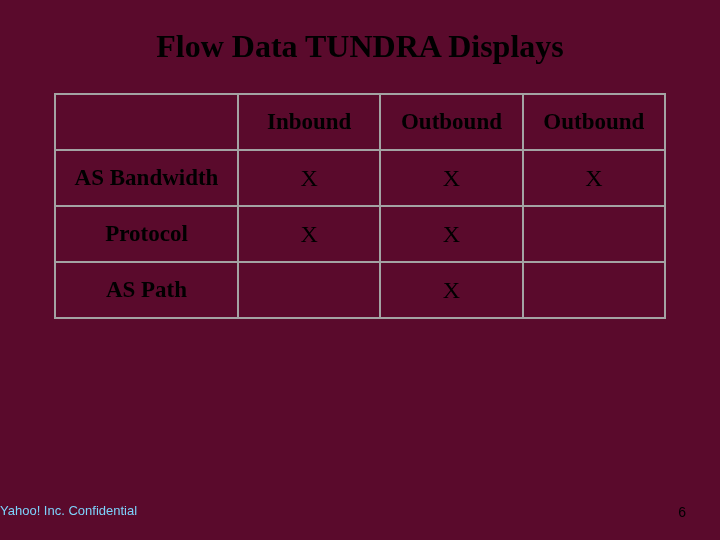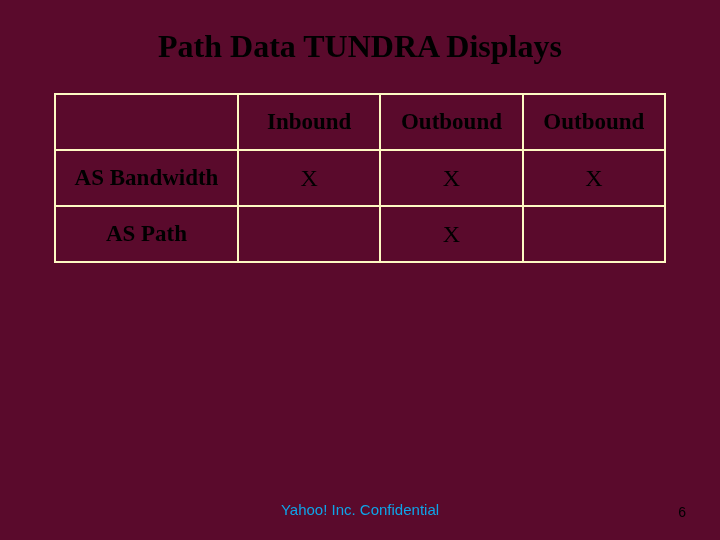--- a/index.html
+++ b/index.html
@@ -21,57 +21,57 @@
     padding: 0 54px 0 54px;
   }
   table {
     border-collapse: collapse;
     width: 100%;
     table-layout: fixed;
   }
   col.rowhdr { width: 30%; }
   col.data   { width: 23.33%; }
   th, td {
-    border: 2px solid #fef9c3;
+    border: 2px solid #a3a3a3;
     height: 56px;
     font-size: 23px;
     text-align: center;
     vertical-align: middle;
     font-weight: bold;
     padding: 0 6px;
   }
   th.row-label, td.row-label {
     text-align: center;
     font-weight: bold;
     margin-left: 32px;
   }
   td.mark { font-weight: normal; font-size: 24px; }
   .footer {
     position: absolute;
     bottom: 22px;
     left: 0;
     width: 100%;
-    text-align: center;
-    font-size: 15px;
-    color: #0ea5e9;
+    text-align: left;
+    font-size: 13px;
+    color: #7dd3fc;
     font-family: Arial, sans-serif;
   }
   .pagenum {
     position: absolute;
     bottom: 20px;
     right: 34px;
     font-size: 14px;
     color: #000;
     font-family: Arial, sans-serif;
   }
 </style>
 </head>
 <body>
 
-<div class="title">Path Data TUNDRA Displays</div>
+<div class="title">Flow Data TUNDRA Displays</div>
 
 <div class="table-wrap">
   <table>
     <colgroup>
       <col class="rowhdr">
         <col class="data">
         <col class="data">
         <col class="data">
     </colgroup>
     <thead>
@@ -83,20 +83,26 @@
       </tr>
     </thead>
     <tbody>
       <tr>
         <td class="row-label">AS Bandwidth</td>
         <td class="mark">X</td>
         <td class="mark">X</td>
         <td class="mark">X</td>
       </tr>
       <tr>
+        <td class="row-label">Protocol</td>
+        <td class="mark">X</td>
+        <td class="mark">X</td>
+        <td class="mark"></td>
+      </tr>
+      <tr>
         <td class="row-label">AS Path</td>
         <td class="mark"></td>
         <td class="mark">X</td>
         <td class="mark"></td>
       </tr>
     </tbody>
   </table>
 </div>
 
 <div class="footer">Yahoo! Inc. Confidential</div>

